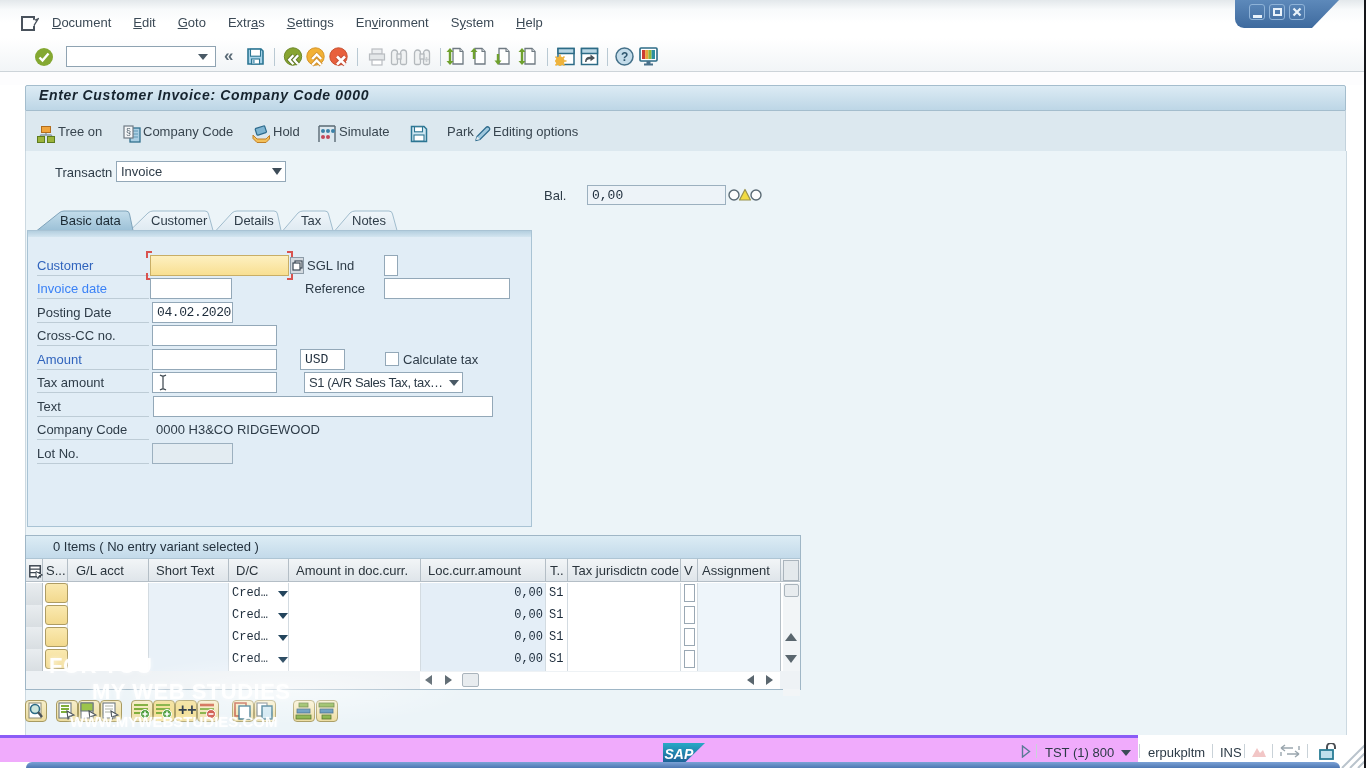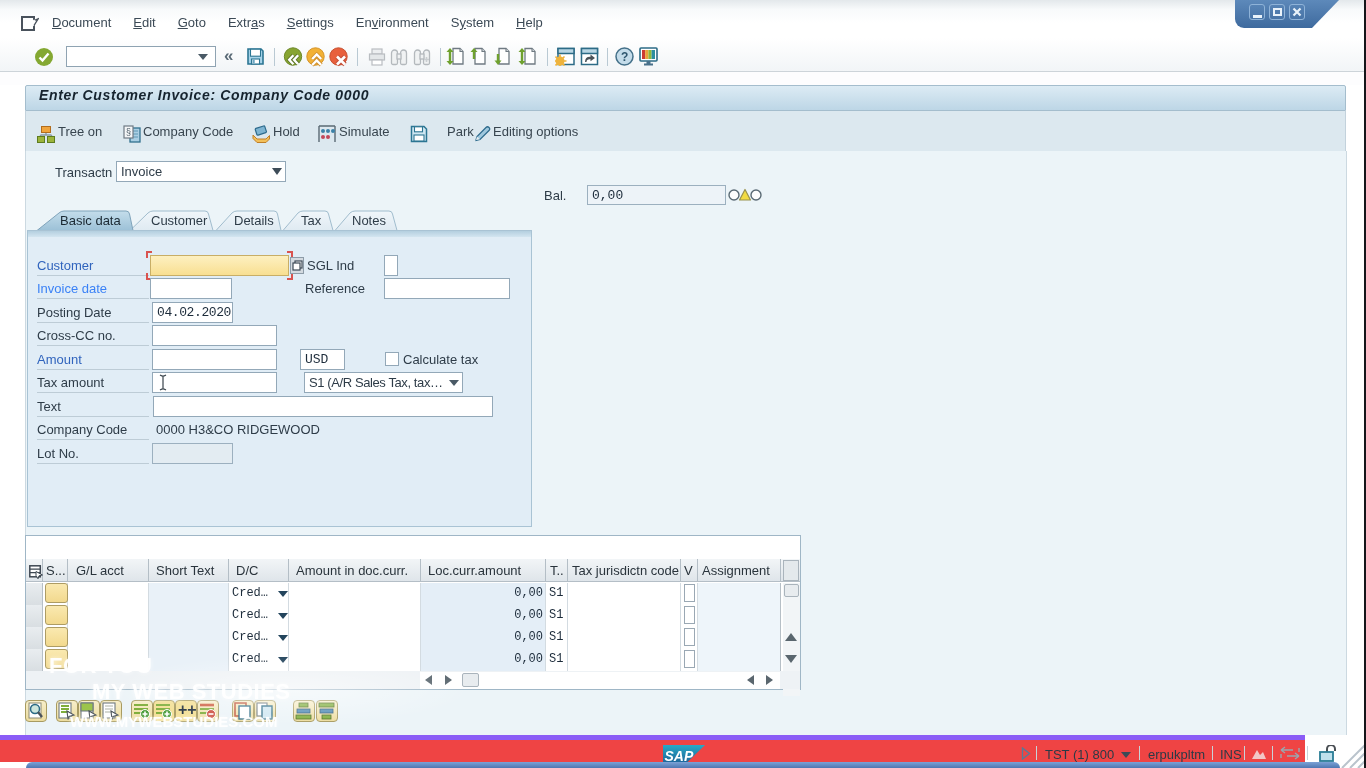--- a/index.html
+++ b/index.html
@@ -322,20 +322,23 @@
 
   <div class="inp" style="left:153px;top:396px;width:340px;height:21px;"></div>
 
   <div class="abs" style="left:156px;top:422px;">0000 H3&amp;CO RIDGEWOOD</div>
 
   <div class="abs" style="left:152px;top:443px;width:81px;height:21px;background:#e3ecf2;border:1px solid #9cb0bf;"></div>
 </div>
 
 <div class="abs" id="table" style="left:25px;top:535px;width:776px;height:155px;background:#fff;border:1px solid #9fb6c6;">
 
+  <div class="abs" style="left:0;top:0;width:774px;height:23px;background:linear-gradient(180deg,#dcecf5,#c3daea);border-bottom:1px solid #aec5d4;">
+    <div style="position:absolute;left:27px;top:3px;color:#24323e;">0 Items ( No entry variant selected )</div>
+  </div>
 
   <div class="abs" id="thead" style="left:0;top:23px;width:774px;height:23px;background:linear-gradient(180deg,#f2f5f7,#dfe5ea);border-bottom:1px solid #b4bec6;"></div>
 
   <div class="abs" style="left:0;top:23px;height:23px;width:17px;border-right:1px solid #b4bec6;">
     <svg style="position:absolute;left:3px;top:6px" width="15" height="14" viewBox="0 0 15 14">
         <rect x="0.8" y="0.8" width="10.5" height="11" fill="#fff" stroke="#3e4852" stroke-width="1.5"></rect>
         <path d="M1 4.2 H11 M1 7.6 H11" stroke="#3e4852" stroke-width="1.2"></path>
         <polygon points="7,6.5 13.5,10 10,10.8 9,13.8 7,10.5" fill="#fff" stroke="#3e4852" stroke-width="1"></polygon>
       </svg>
   </div>
@@ -535,21 +538,21 @@
       </svg></div>
 </div>
 
 <div id="watermark">
   <div class="abs" style="left:30px;top:640px;width:520px;height:100px;background:radial-gradient(ellipse 50% 50% at 50% 50%, rgba(255,255,255,0.55), rgba(255,255,255,0) 70%);"></div>
   <div class="abs" style="left:49px;top:653px;font-size:22px;font-weight:bold;color:rgba(255,255,255,0.95);letter-spacing:0.5px;text-shadow:0 0 5px rgba(255,255,255,0.7);">FOR YOU</div>
   <div class="abs" style="left:92px;top:679px;font-size:22px;font-weight:bold;color:rgba(255,255,255,0.95);letter-spacing:0.5px;text-shadow:0 0 5px rgba(255,255,255,0.7);">MY WEB STUDIES</div>
   <div class="abs" style="left:70px;top:713px;font-size:15px;font-weight:bold;color:rgba(255,255,255,0.95);letter-spacing:0px;text-shadow:0 0 4px rgba(255,255,255,0.7);">WWW.MYWEBSTUDIES.COM</div>
 </div>
 
-<div class="abs" id="statusbar" style="left:0;top:735px;width:1305px;height:27px;background:#ef4444;border-top:5px solid #8b5cf6;">
+<div class="abs" id="statusbar" style="left:0;top:735px;width:1138px;height:27px;background:#f0abfc;border-top:3px solid #8b5cf6;">
 
   <svg class="abs" style="left:663px;top:5px" width="42" height="20" viewBox="0 0 42 20">
     <defs>
         <linearGradient id="sapg" x1="0" y1="0" x2="0" y2="1">
           <stop offset="0" stop-color="#29a9c6"></stop>
           <stop offset="1" stop-color="#1d5e95"></stop>
         </linearGradient>
       </defs>
     <path d="M0 0 H42 L21.5 20 H0 Z" fill="url(#sapg)"></path>
     <text x="1.5" y="15.5" font-size="14" font-weight="bold" font-style="italic" fill="#fff">SAP</text>

